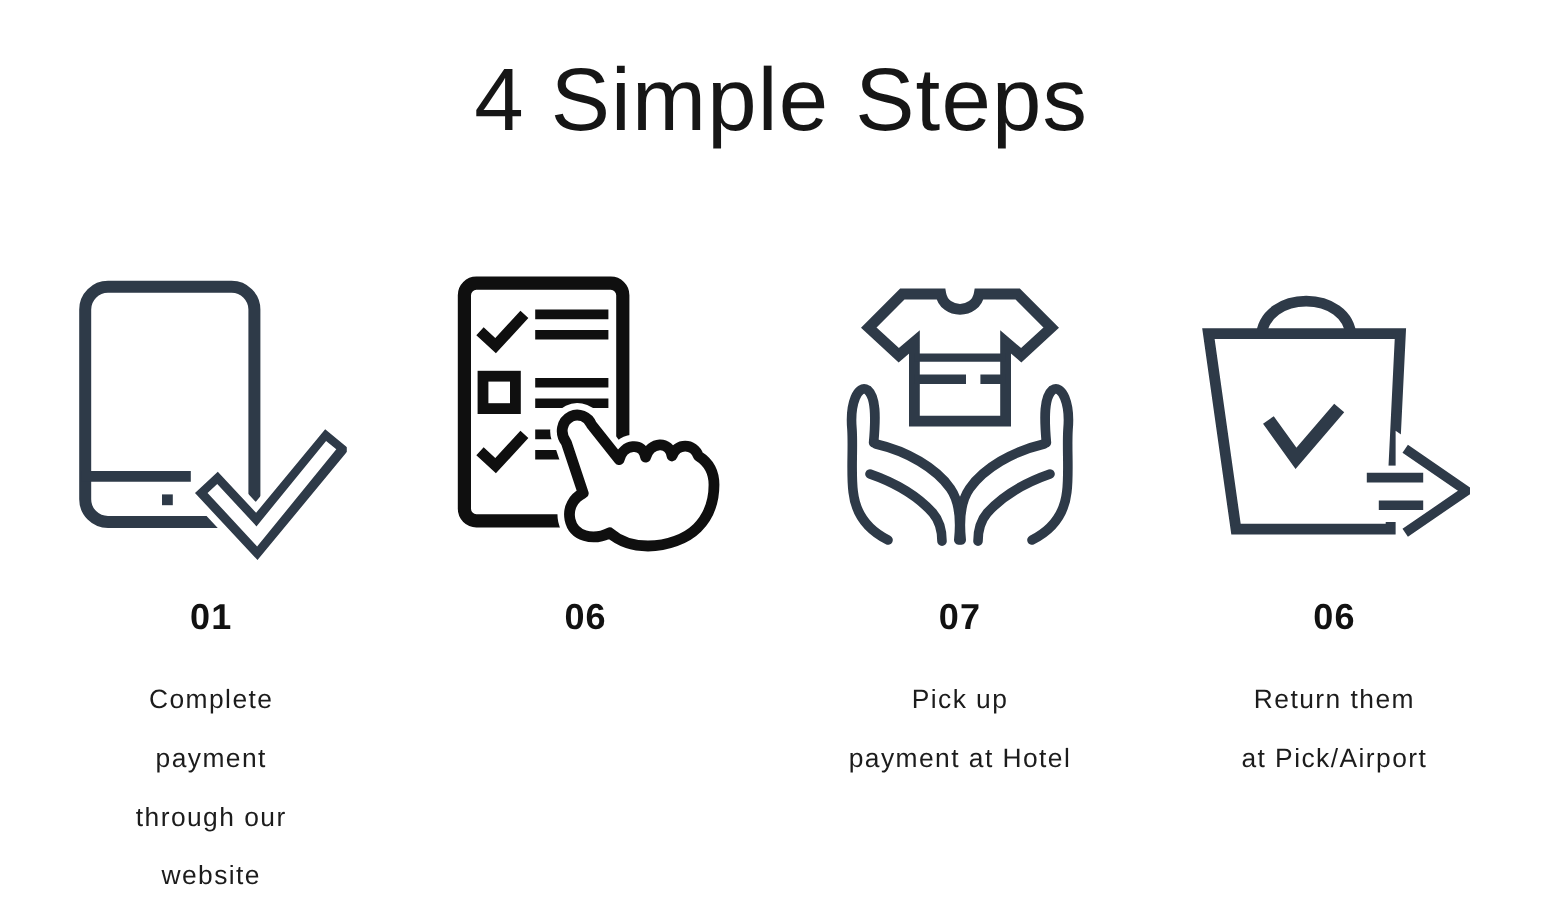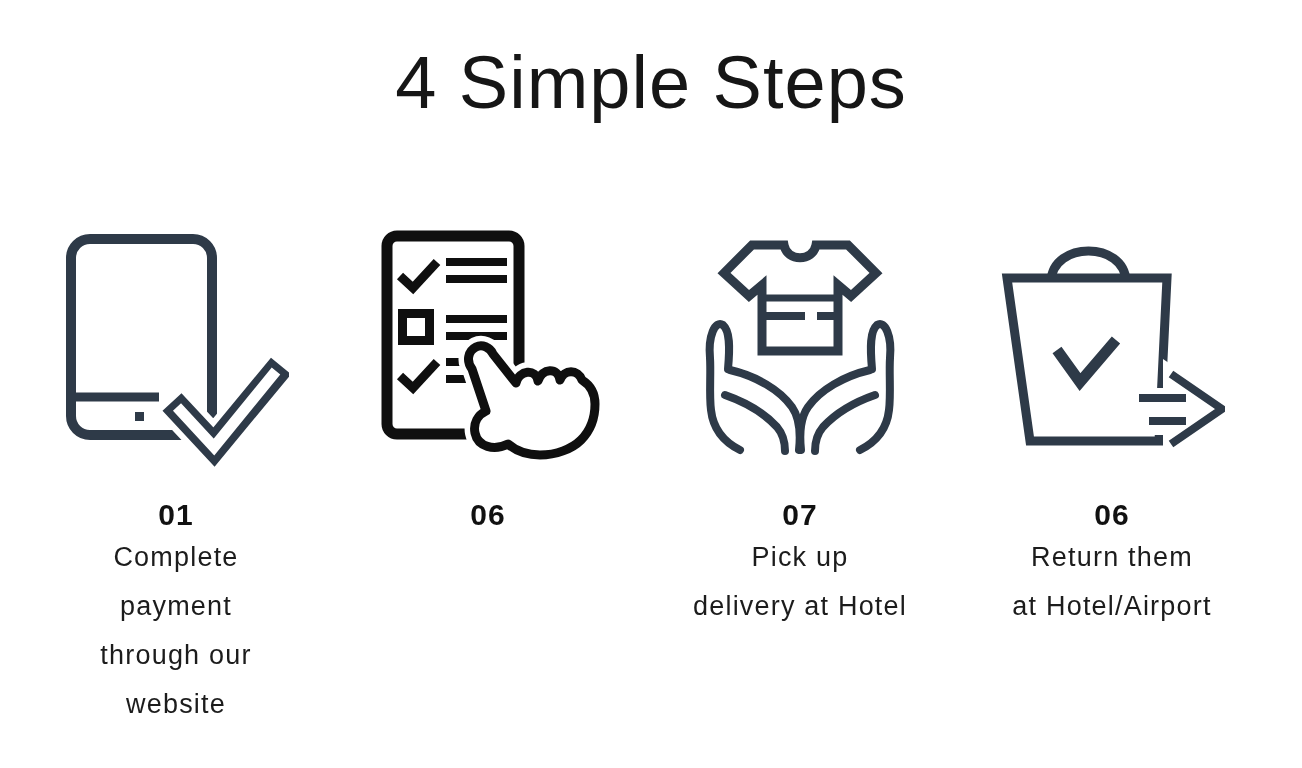--- a/index.html
+++ b/index.html
@@ -41,22 +41,22 @@
     justify-content:center;
   }
   .num{
     margin-top:16px;
     font-size:30px;
     font-weight:700;
     letter-spacing:1px;
     color:#111;
   }
   .caption{
-    margin-top:1px;
-    font-size:27px;
+    margin-top:26px;
+    font-size:22px;
     line-height:49px;
     letter-spacing:1.2px;
     white-space:pre-line;
     color:#1c1c1c;
   }
 </style>
 </head>
 <body>
 
 <div class="page">
@@ -121,21 +121,21 @@
           <path d="M175,158 C152,166 134,178 123,190 C117,197 115,205 115,214" fill="none" stroke="#2e3a48" stroke-width="8" stroke-linecap="round"></path>
 
           <path d="M84,8 L52,8 L24,36 L49,59 L62,48 L62,114 L138,114 L138,48 L151,59 L176,36 L148,8 L116,8 C113,25 87,25 84,8 Z" fill="#ffffff" stroke="#2e3a48" stroke-width="9" stroke-linejoin="miter"></path>
           <line x1="62" y1="61" x2="138" y2="61" stroke="#2e3a48" stroke-width="7"></line>
           <line x1="62" y1="79" x2="105" y2="79" stroke="#2e3a48" stroke-width="8"></line>
           <line x1="117" y1="79" x2="138" y2="79" stroke="#2e3a48" stroke-width="8"></line>
         </svg>
       </div>
       <div class="num">07</div>
       <div class="caption">Pick up
-delivery at Hotel</div>
+payment at Hotel</div>
     </div>
 
     <div class="step">
       <div class="icon-area">
         <svg width="225" height="235" viewBox="0 0 225 235">
 
           <path d="M51,44 C53,4 124,4 126,44" fill="none" stroke="#2e3a48" stroke-width="9"></path>
 
           <path d="M7,41 L167,41 L159,204 L30,204 Z" fill="#ffffff" stroke="#2e3a48" stroke-width="9" stroke-linejoin="miter"></path>
 
@@ -144,17 +144,17 @@
           <rect x="131" y="151" width="61" height="47" fill="#ffffff"></rect>
           <polygon points="163,122 236,172 163,222" fill="#ffffff"></polygon>
 
           <line x1="139" y1="161" x2="186" y2="161" stroke="#2e3a48" stroke-width="8"></line>
           <line x1="149" y1="184" x2="186" y2="184" stroke="#2e3a48" stroke-width="8"></line>
           <polyline points="171,137 222,172 171,207" fill="none" stroke="#2e3a48" stroke-width="8" stroke-linejoin="miter" stroke-linecap="butt"></polyline>
         </svg>
       </div>
       <div class="num">06</div>
       <div class="caption">Return them
-at Hotel/Airport</div>
+at Pick/Airport</div>
     </div>
 
   </div>
 </div>
 
 </body></html>

